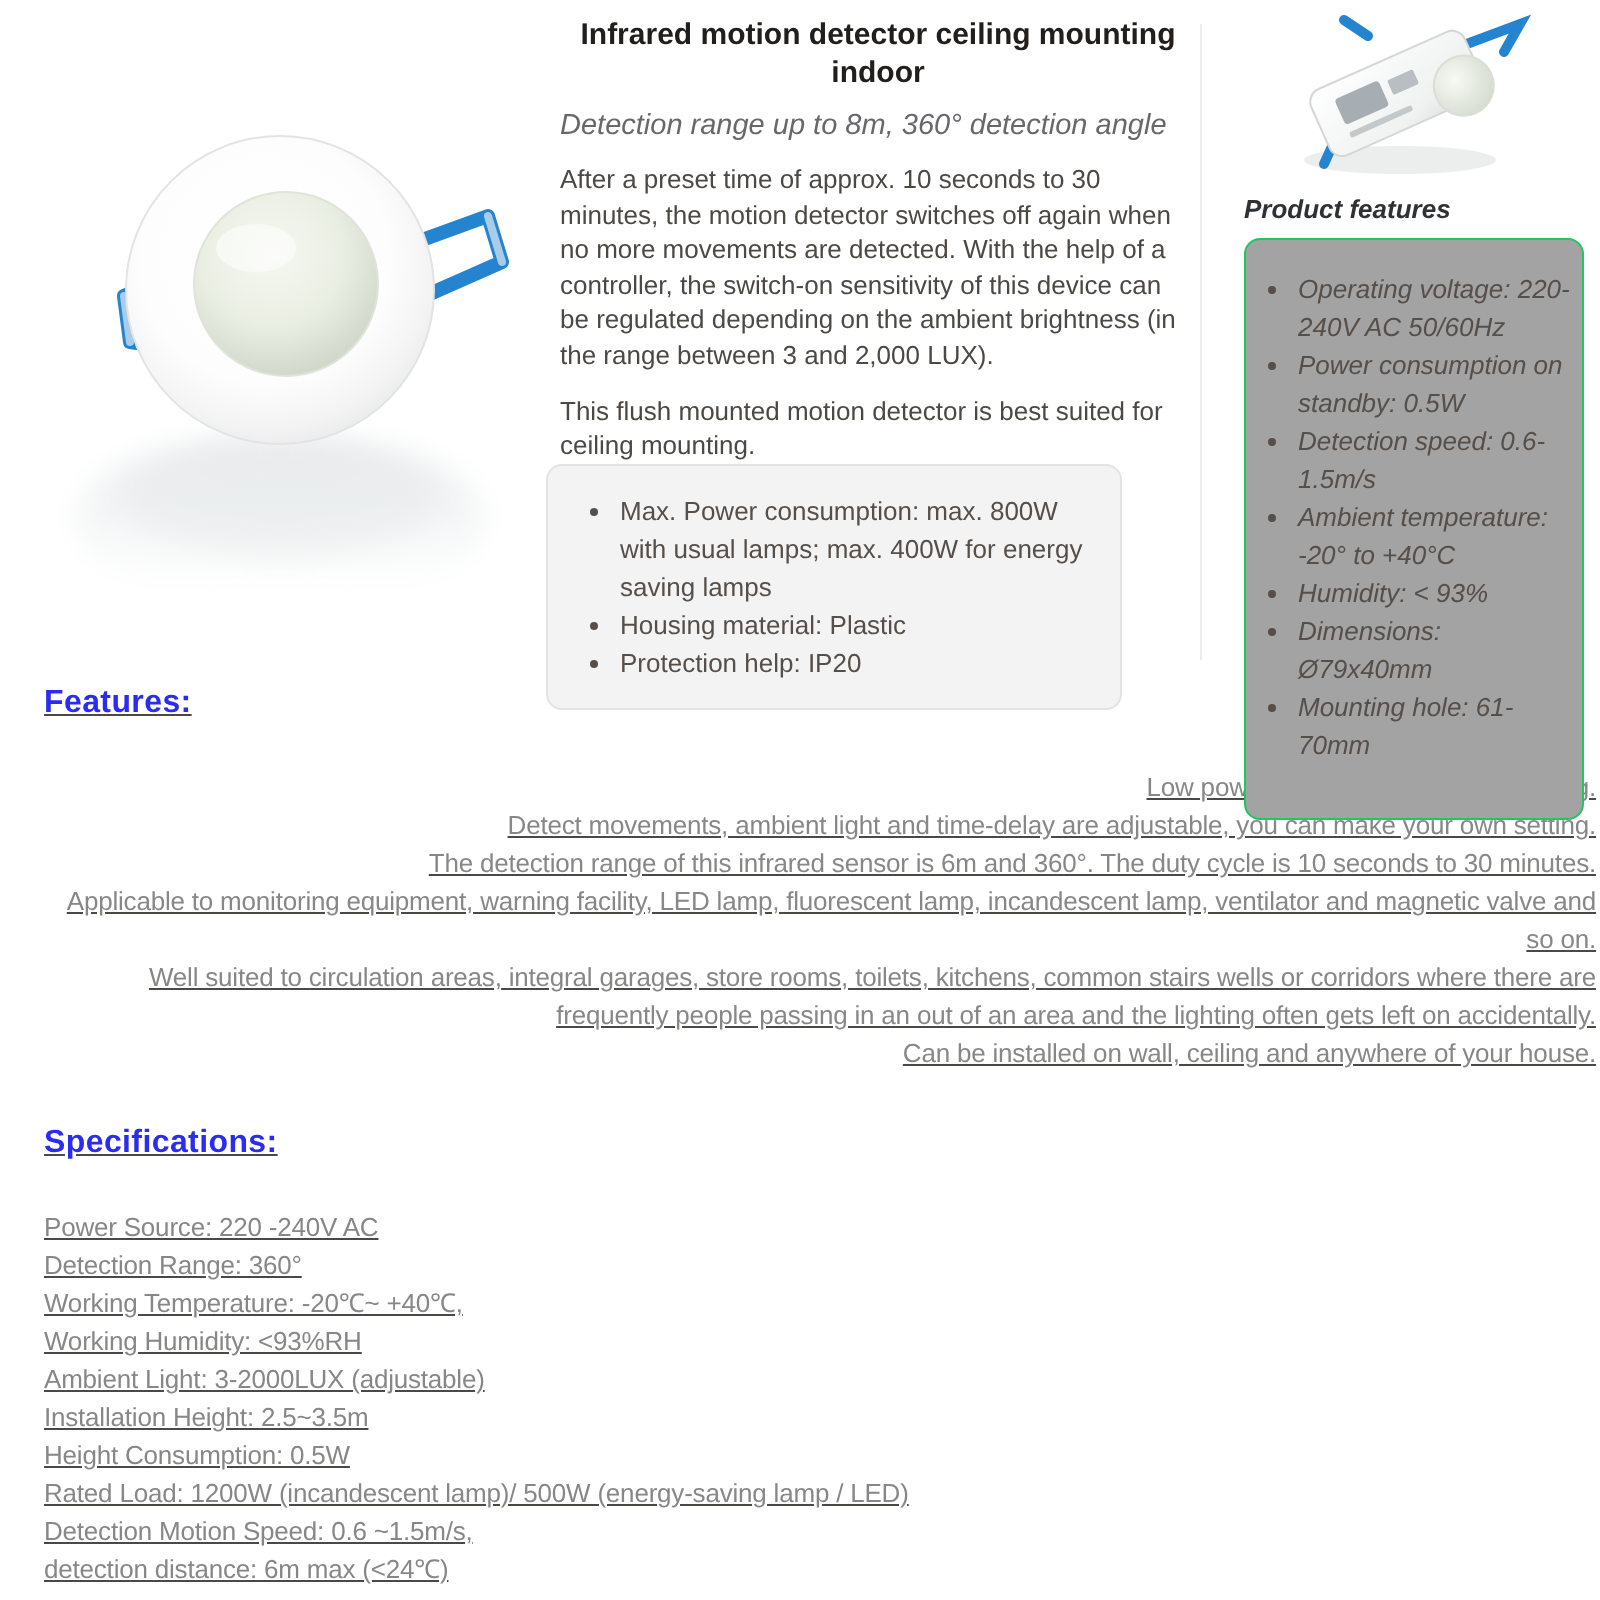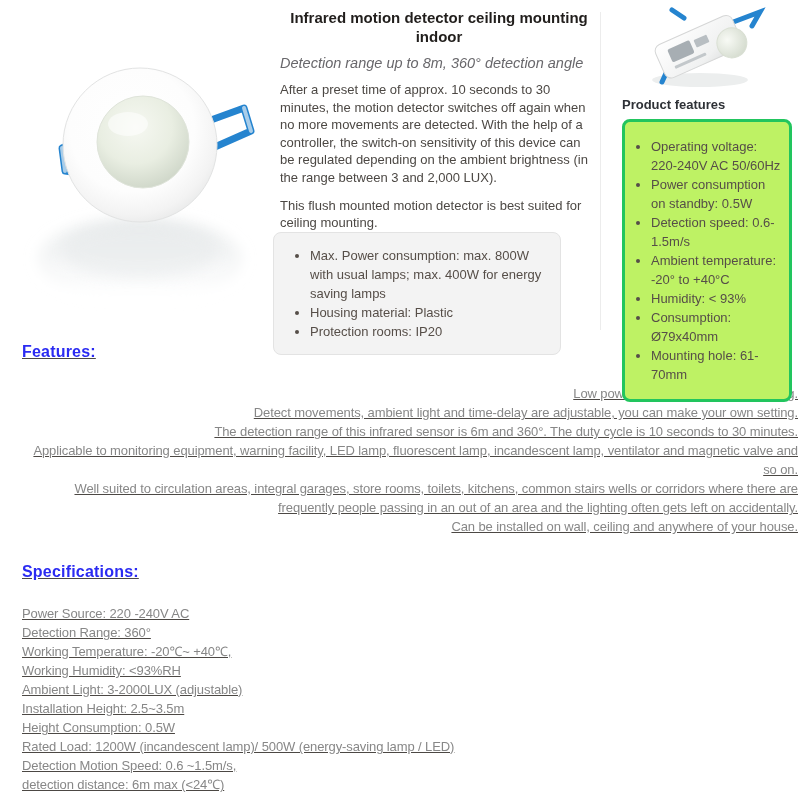--- a/index.html
+++ b/index.html
@@ -35,26 +35,26 @@
   .highlight-box ul, .pf-box ul { list-style: disc; padding-left: 26px; }
   .highlight-box li {
     font-size: 13px; line-height: 19px; color: #564e48;
   }
 
   .v-divider {
     position: absolute; left: 600px; top: 12px; width: 1px; height: 318px;
     background: #ececec;
   }
 
-  .right-col { position: absolute; left: 622px; top: 0; width: 170px; }
+  .right-col { position: absolute; left: 622px; top: 0; width: 170px; font-style: italic; }
   .thumb-image { display: block; margin-left: 6px; }
   .pf-heading { margin-top: 7px; font-size: 13px; font-weight: bold; color: #2e3136; }
   .pf-box {
-    margin-top: 7px; background: #bef264; border: 3px solid #22c55e;
-    border-radius: 8px; padding: 15px 6px 15px 0; width: 170px;
+    margin-top: 7px; background: #a3a3a3; border: 1px solid #22c55e;
+    border-radius: 8px; padding: 15px 6px 27px 0; width: 170px;
   }
   .pf-box li { font-size: 13px; line-height: 19px; color: #564e48; }
 
   
   .section { padding: 0 22px; text-decoration: underline; }
   .section-heading {
     font-size: 16px; font-weight: bold; color: #2b2bf2; letter-spacing: 0.2px;
   }
   .features-section { margin-top: 5px; }
   .features-lines { margin-top: 23px; width: 776px; text-align: right; }
@@ -115,21 +115,21 @@
 
   <div class="center-col">
     <div class="product-title">Infrared motion detector ceiling mounting indoor</div>
     <div class="product-subtitle">Detection range up to 8m, 360° detection angle</div>
     <p class="desc-para">After a preset time of approx. 10 seconds to 30 minutes, the motion detector switches off again when no more movements are detected. With the help of a controller, the switch-on sensitivity of this device can be regulated depending on the ambient brightness (in the range between 3 and 2,000 LUX).</p>
     <p class="desc-para">This flush mounted motion detector is best suited for ceiling mounting.</p>
     <div class="highlight-box">
       <ul>
         <li>Max. Power consumption: max. 800W with usual lamps; max. 400W for energy saving lamps</li>
         <li>Housing material: Plastic</li>
-        <li>Protection rooms: IP20</li>
+        <li>Protection help: IP20</li>
       </ul>
     </div>
   </div>
 
   <div class="v-divider"></div>
 
   <div class="right-col">
     <svg class="thumb-image" width="158" height="90" viewBox="0 0 158 90" aria-hidden="true">
       <defs>
         <linearGradient id="bodyG" x1="0" y1="0" x2="1" y2="1">
@@ -159,21 +159,21 @@
       </g>
     </svg>
     <div class="pf-heading">Product features</div>
     <div class="pf-box">
       <ul>
         <li>Operating voltage: 220-240V AC 50/60Hz</li>
         <li>Power consumption on standby: 0.5W</li>
         <li>Detection speed: 0.6-1.5m/s</li>
         <li>Ambient temperature: -20° to +40°C</li>
         <li>Humidity: &lt; 93%</li>
-        <li>Consumption: Ø79x40mm</li>
+        <li>Dimensions: Ø79x40mm</li>
         <li>Mounting hole: 61-70mm</li>
       </ul>
     </div>
   </div>
 </div>
 
 <div class="section features-section">
   <div class="section-heading">Features:</div>
   <div class="features-lines">
     <div class="t-line">Low power consumption, power-saving.</div>

